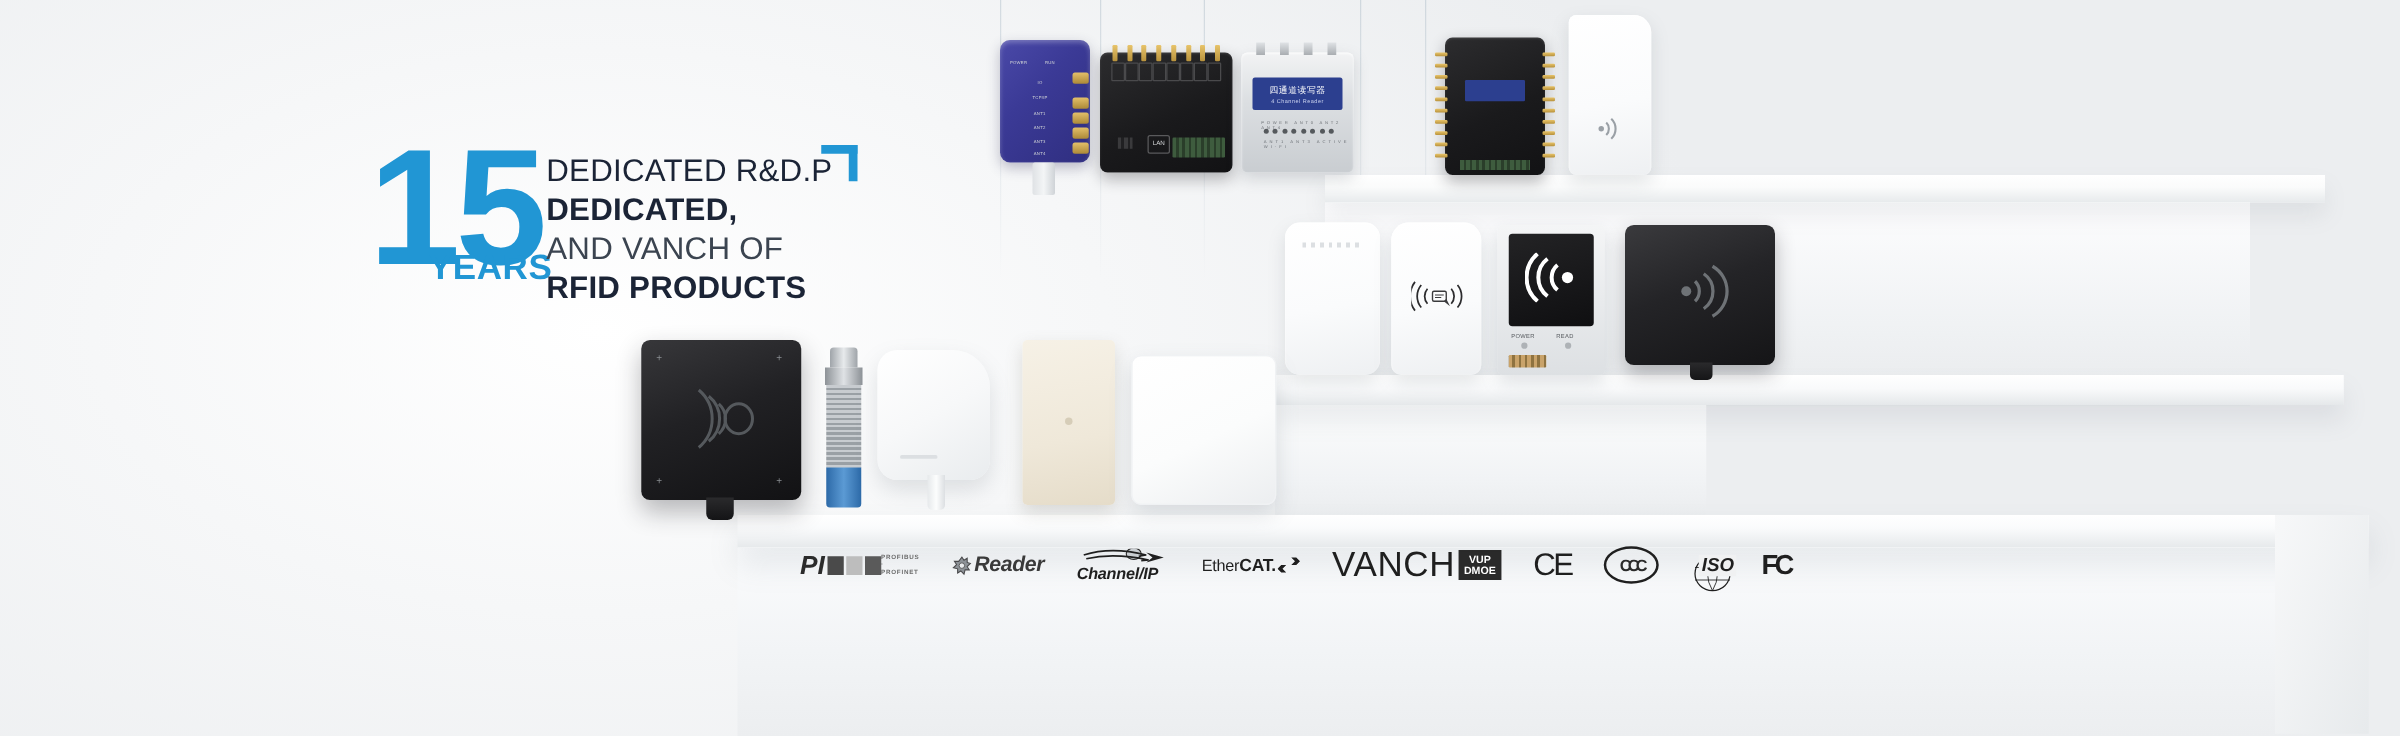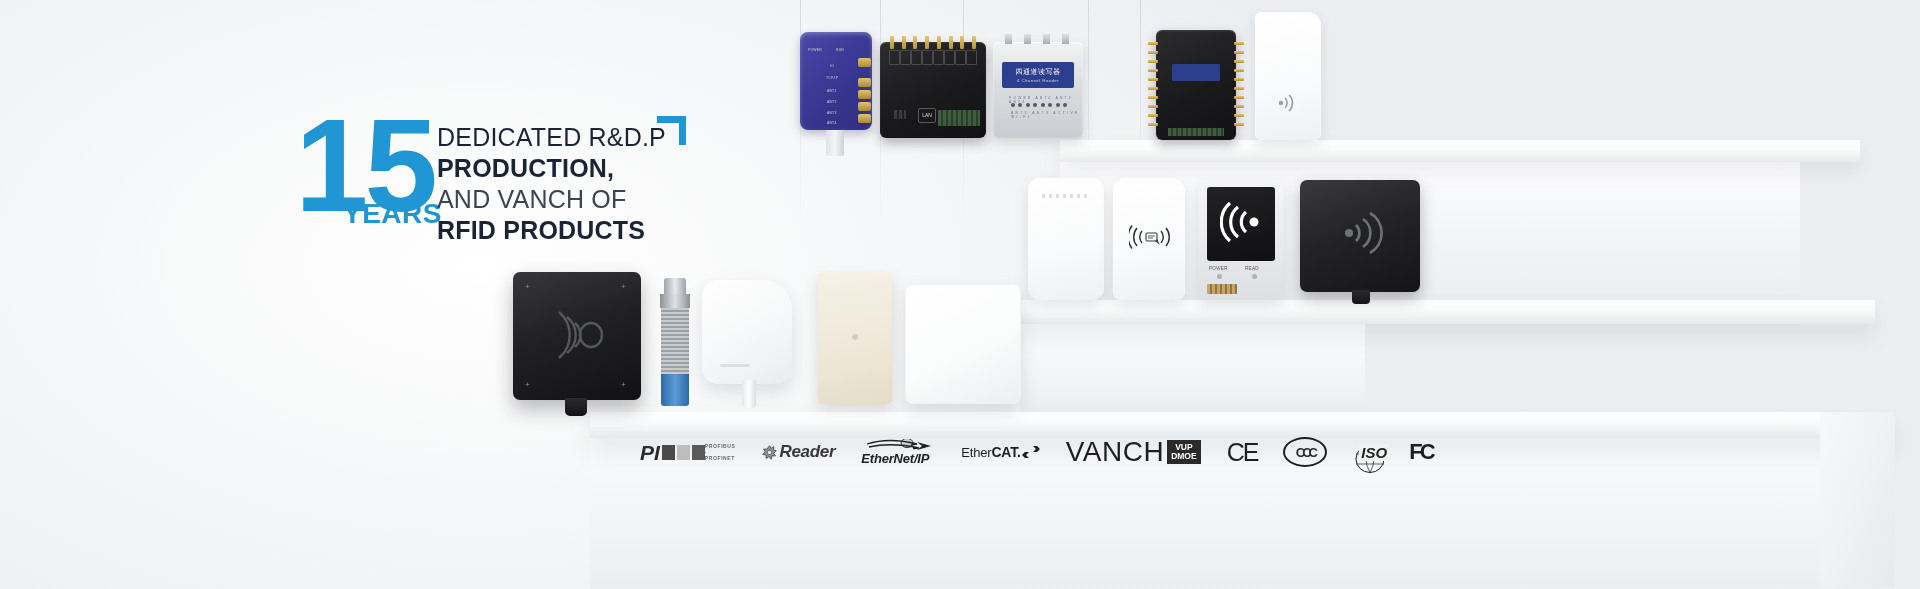--- a/index.html
+++ b/index.html
@@ -122,21 +122,21 @@
   <div class="seam s2"></div>
   <div class="seam s3"></div>
   <div class="seam s4"></div>
   <div class="seam s5"></div>
 
   <div class="headline">
     <div class="big-num">15</div>
     <div class="years">YEARS</div>
     <div class="lines">
       <div class="l1">DEDICATED R&amp;D.P</div>
-      <div class="l2">PRODUCTION,</div>
+      <div class="l2">DEDICATED,</div>
       <div class="l3">AND VANCH OF</div>
       <div class="l4">RFID PRODUCTS</div>
     </div>
     <div class="corner"></div>
   </div>
 
   <div class="riser-top"></div>
   <div class="ped ped-top">
       <div class="slab"></div>
     </div>
@@ -379,21 +379,21 @@
       </svg>
       <span class="modbus">Reader</span>
     </div>
 
     <div class="logo" style="flex-direction:column;align-items:flex-start;">
       <svg width="74" height="14" viewBox="0 0 74 14">
         <ellipse cx="46" cy="4" rx="6" ry="4.6" fill="#c9cdd1" stroke="#2b2b2b" stroke-width=".9"></ellipse>
         <path d="M6 5 Q28 -2 56 5 L50 6 M8 8 Q30 3 58 9 L52 9.5" fill="none" stroke="#1f1f1f" stroke-width="1.3"></path>
         <path d="M56 3 L70 7 L56 11 L61 7 Z" fill="#1f1f1f"></path>
       </svg>
-      <span class="ethip" style="margin-top:-2px;">EtherNet/IP</span>
+      <span class="ethip" style="margin-top:-2px;">Channel/IP</span>
     </div>
 
     <div class="logo">
       <span class="ecat">Ether</span>
       <span class="ecat" style="font-weight:700;font-size:14px;">CAT.</span>
       <svg width="18" height="14" viewBox="0 0 18 14" style="margin-left:1px;">
         <path d="M2 4 h12 l-3 -3 h4 l3 3 l-3 3 h-4 l3 -3 z" fill="#1f1f1f"></path>
         <path d="M16 10 h-12 l3 -3 h-4 l-3 3 l3 3 h4 l-3 -3 z" fill="#1f1f1f"></path>
       </svg>
     </div>

